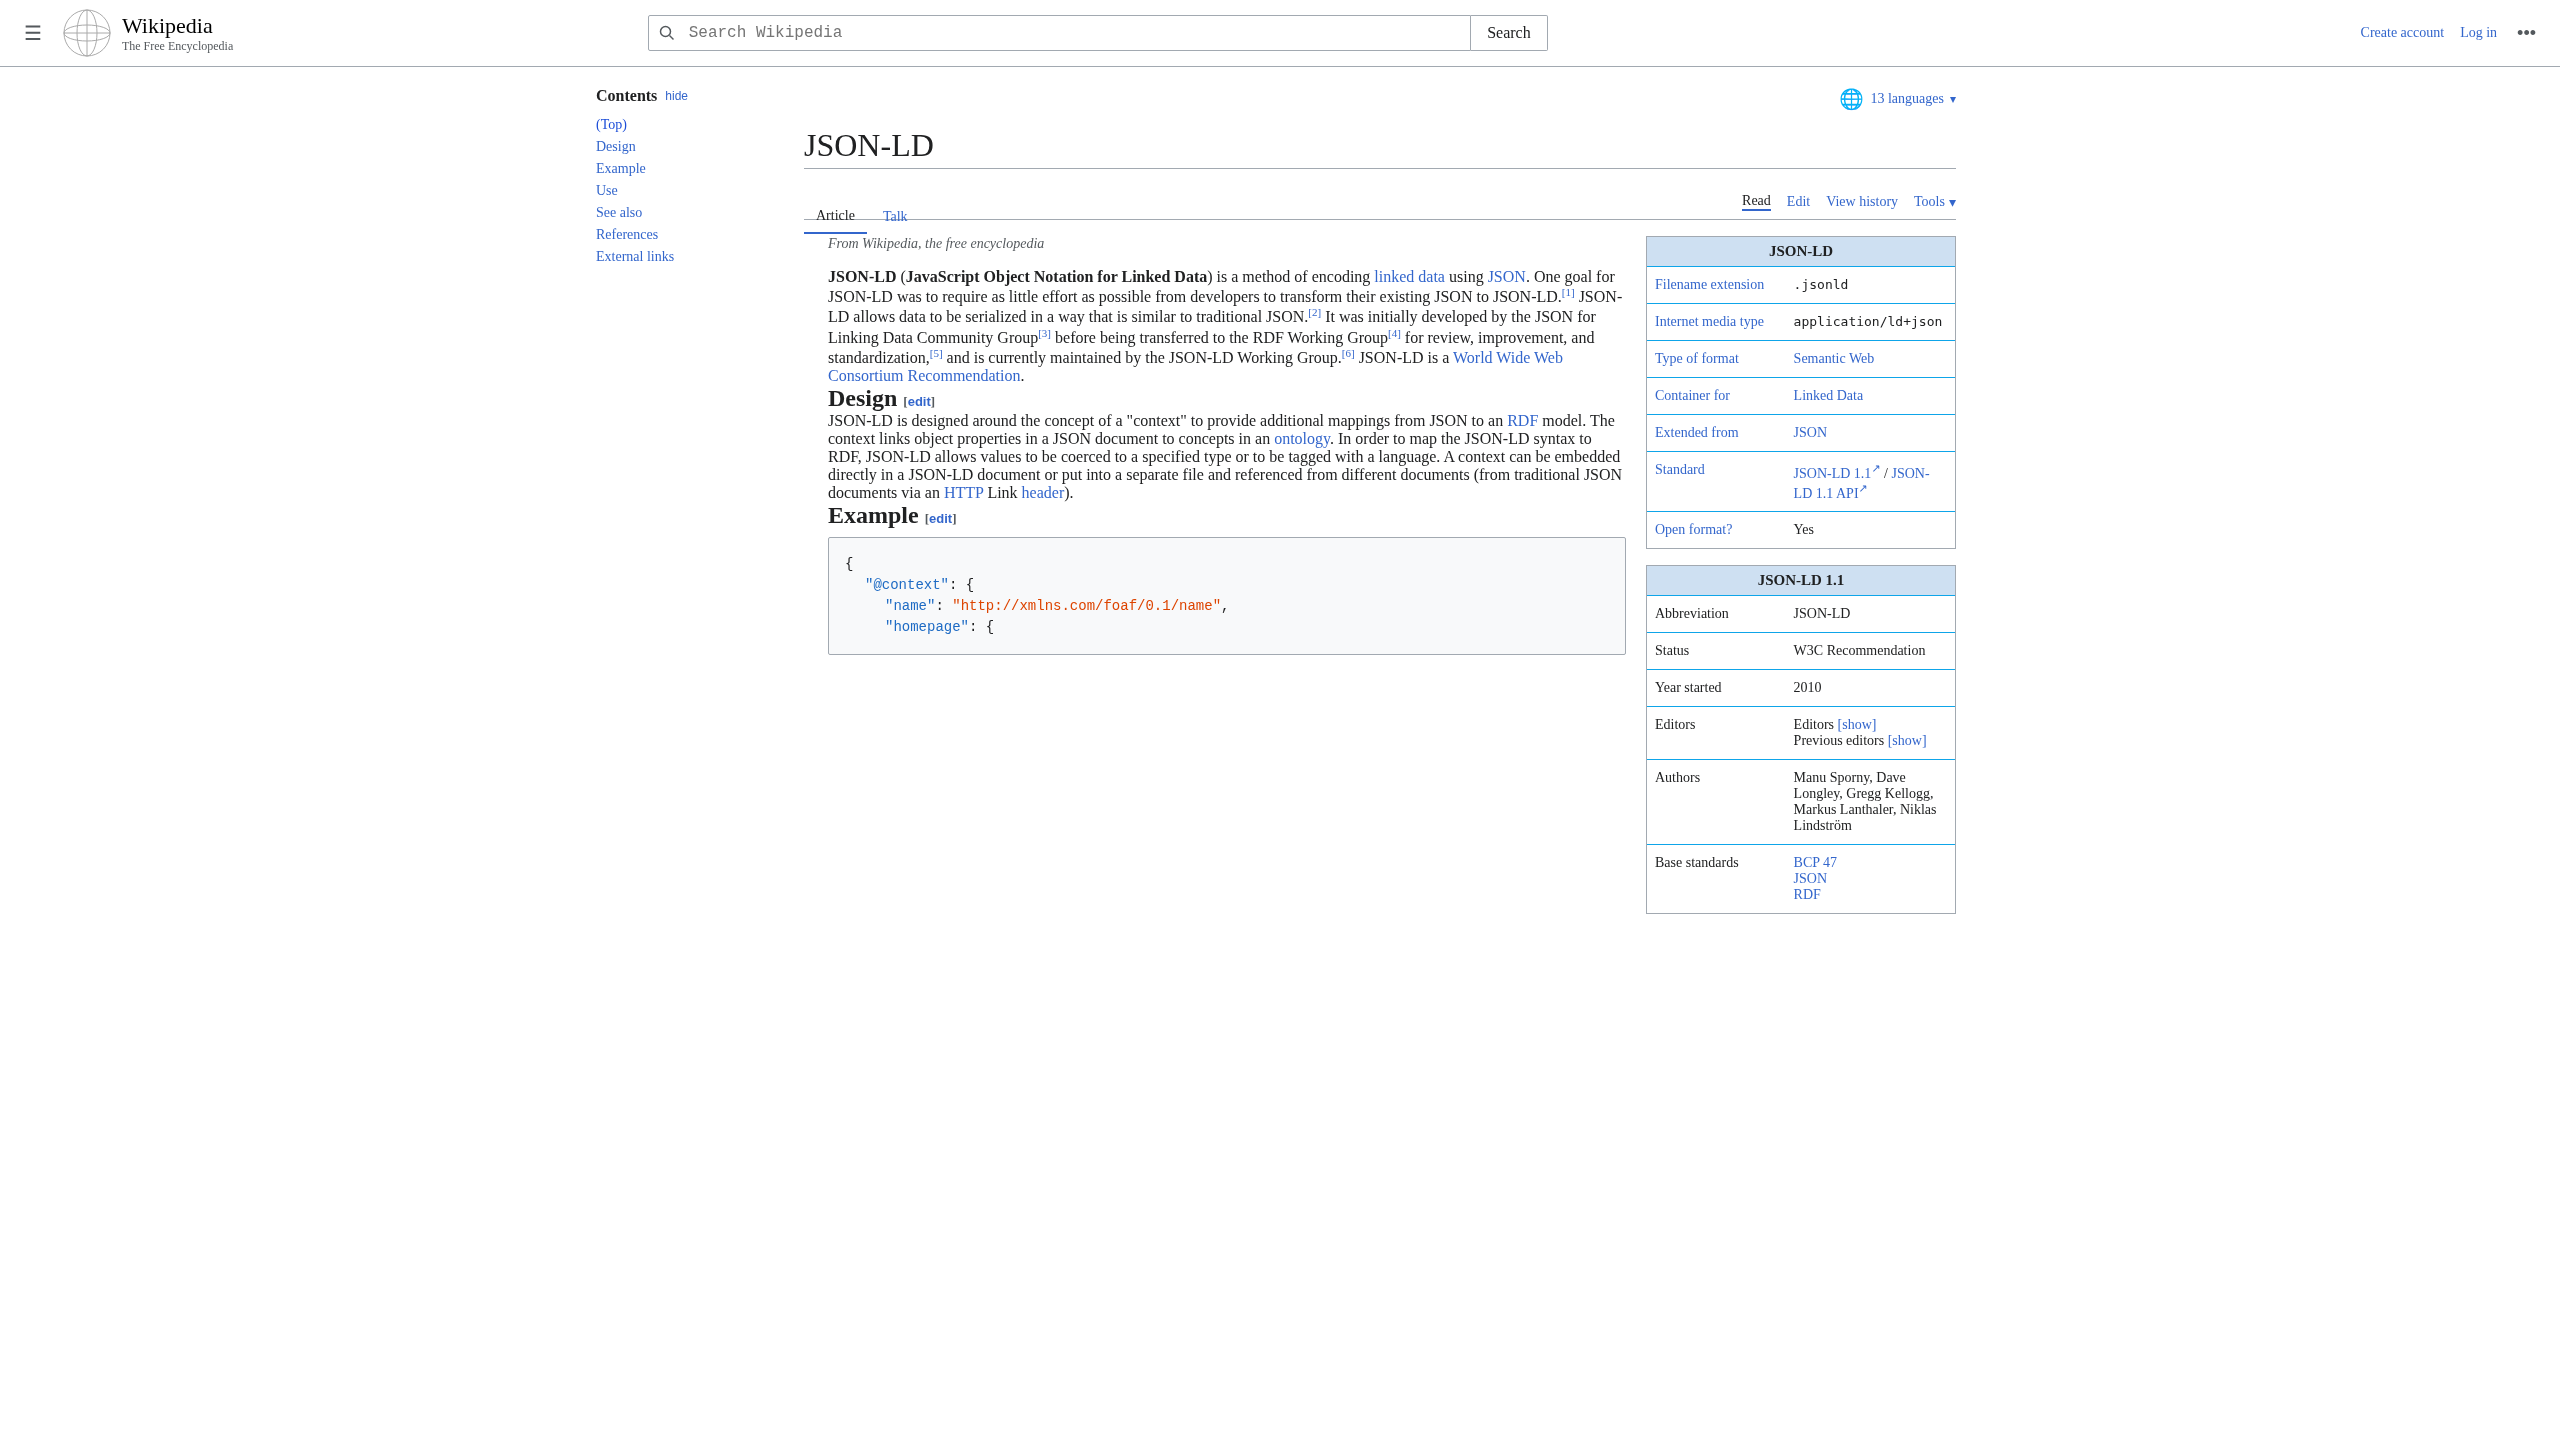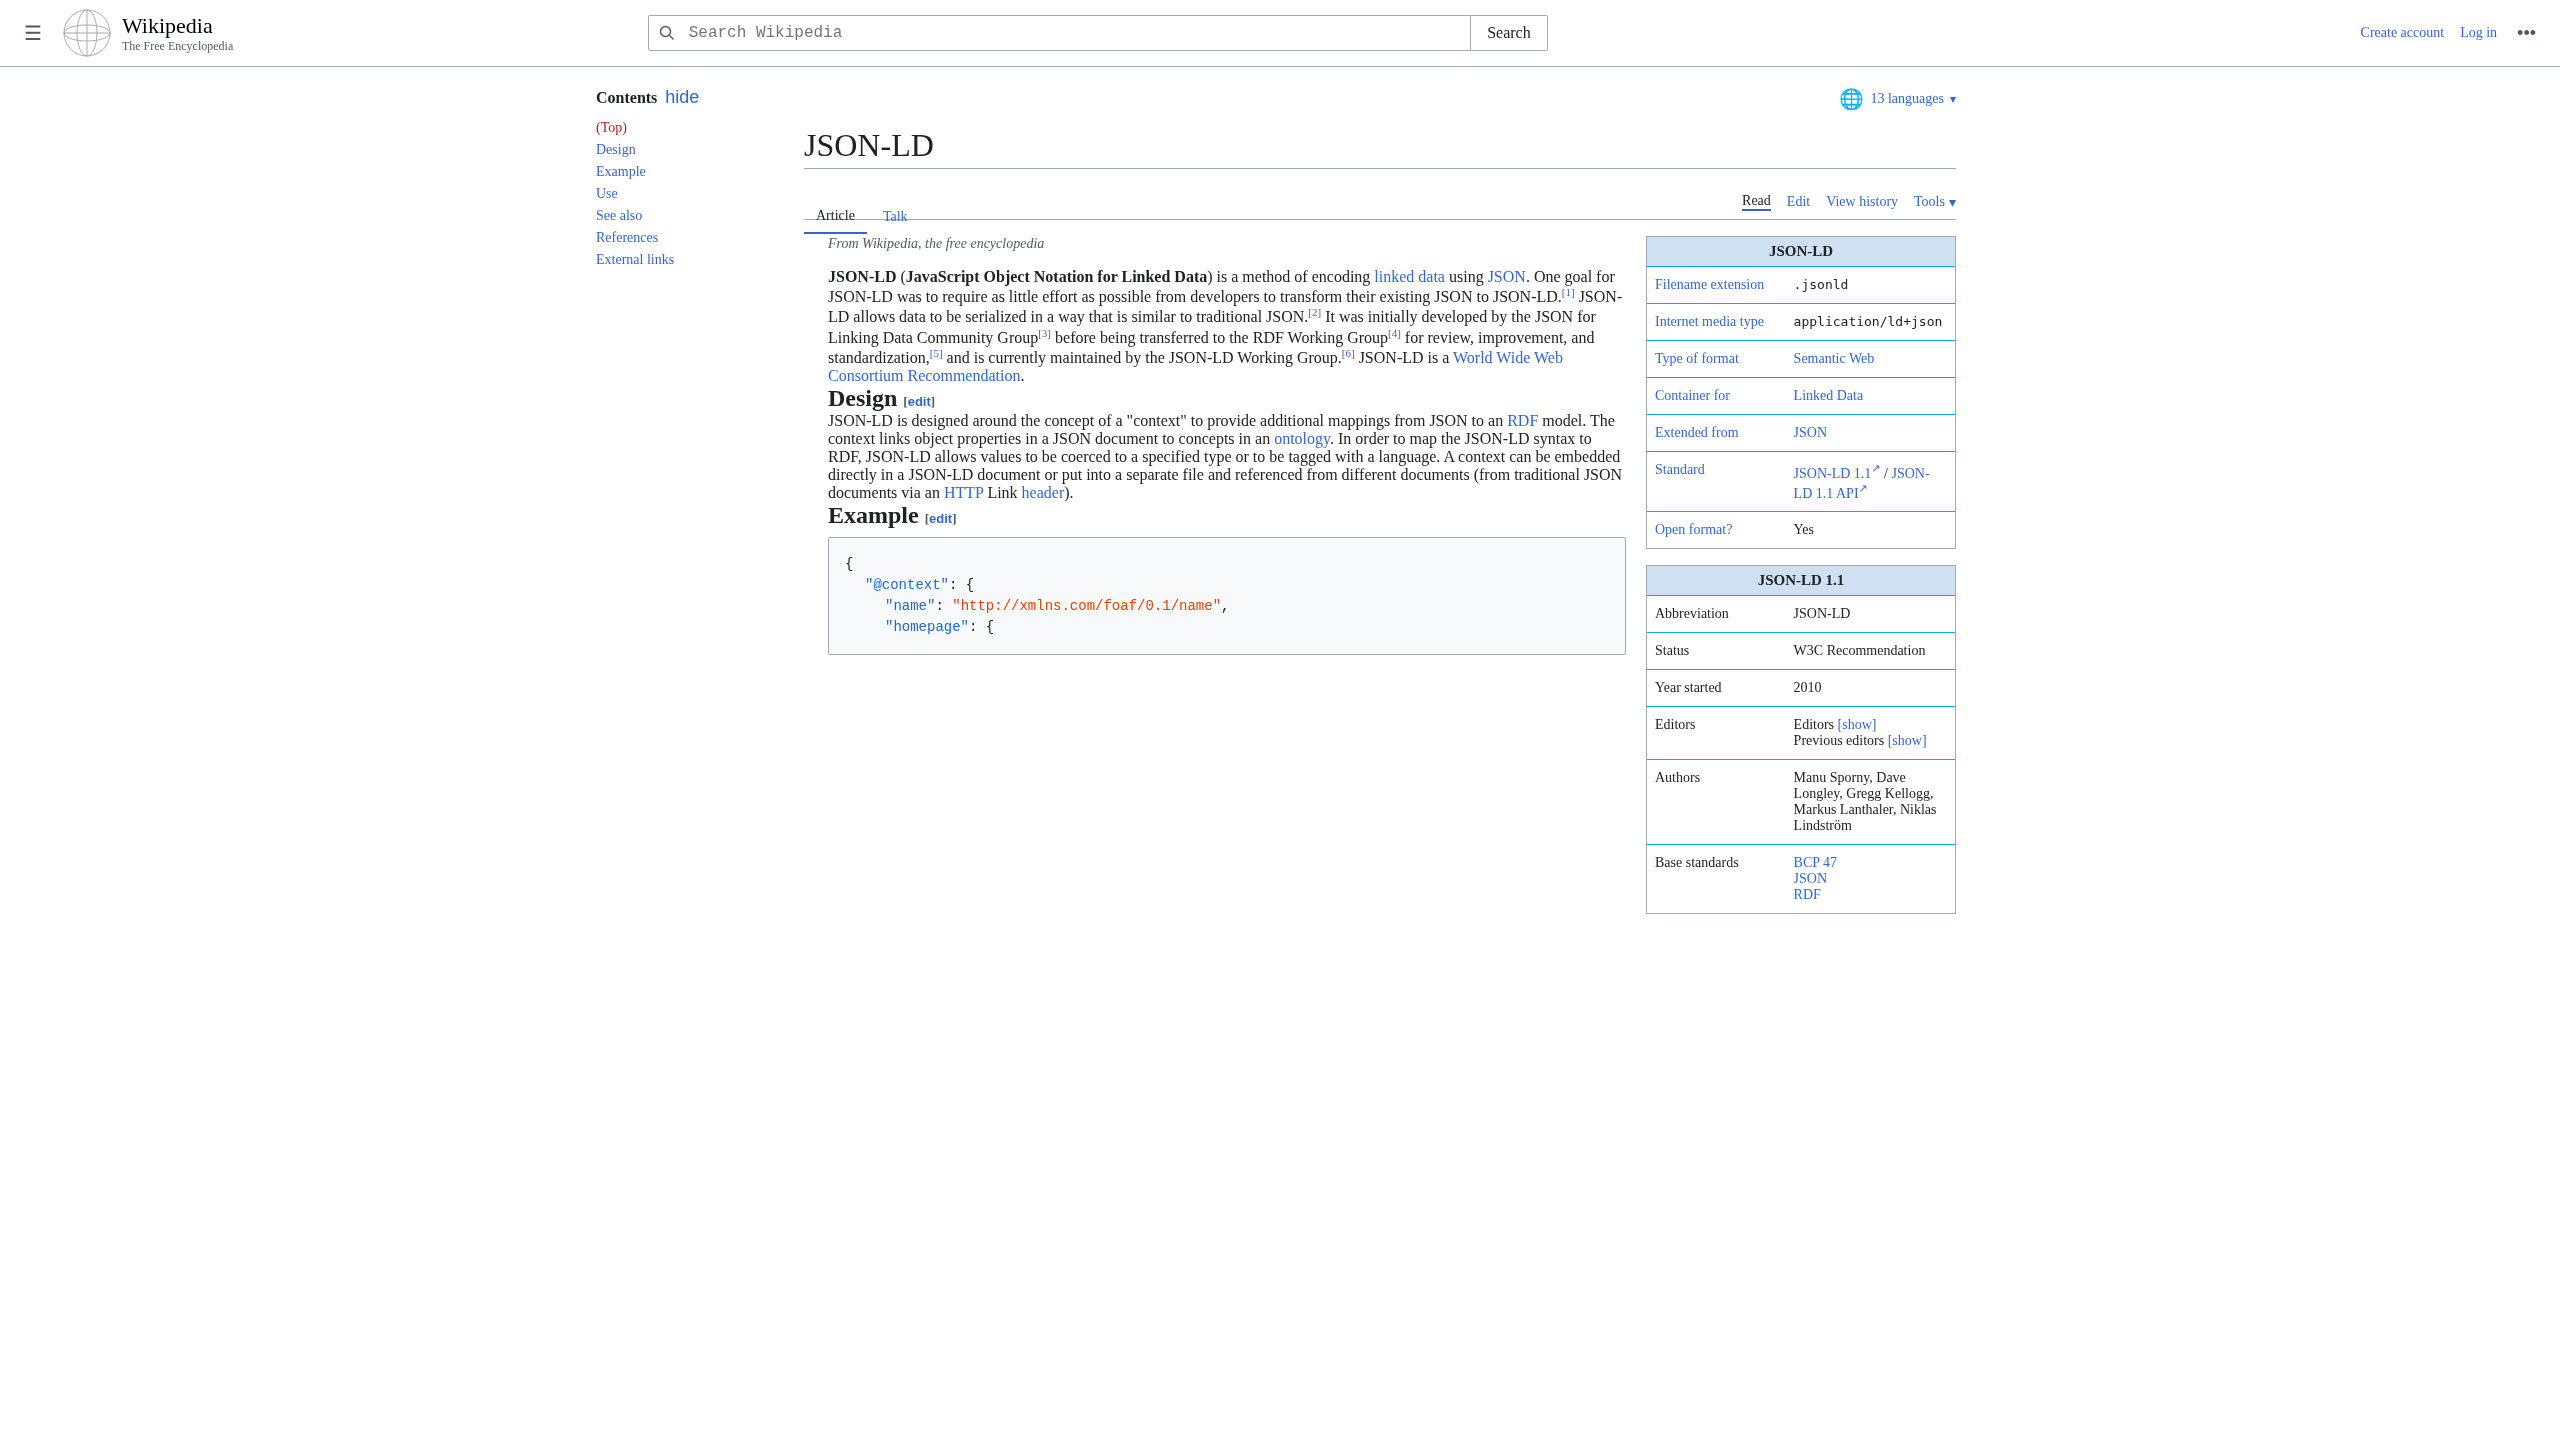--- a/index.html
+++ b/index.html
@@ -96,26 +96,26 @@
       padding: 20px 16px;
     }
     .contents-header {
       display: flex;
       align-items: center;
       gap: 8px;
       margin-bottom: 12px;
     }
     .contents-title { font-weight: bold; font-size: 16px; }
     .hide-btn {
-      background: none; border: none; cursor: pointer; font-size: 18px; color: #3366cc; padding: 0;
+      background: none; border: none; cursor: pointer; font-size: 12px; color: #3366cc; padding: 0;
     }
     .toc-list { list-style: none; padding: 0; }
     .toc-list li { margin: 6px 0; font-size: 14px; }
     .toc-list li a { color: #3366cc; }
-    .toc-top { font-size: 14px; color: #b91c1c; margin-bottom: 6px; }
+    .toc-top { font-size: 14px; color: #1d4ed8; margin-bottom: 6px; }
 
     
     .content {
       flex: 1;
       padding: 20px 24px;
       min-width: 0;
     }
 
     
     .page-title {

